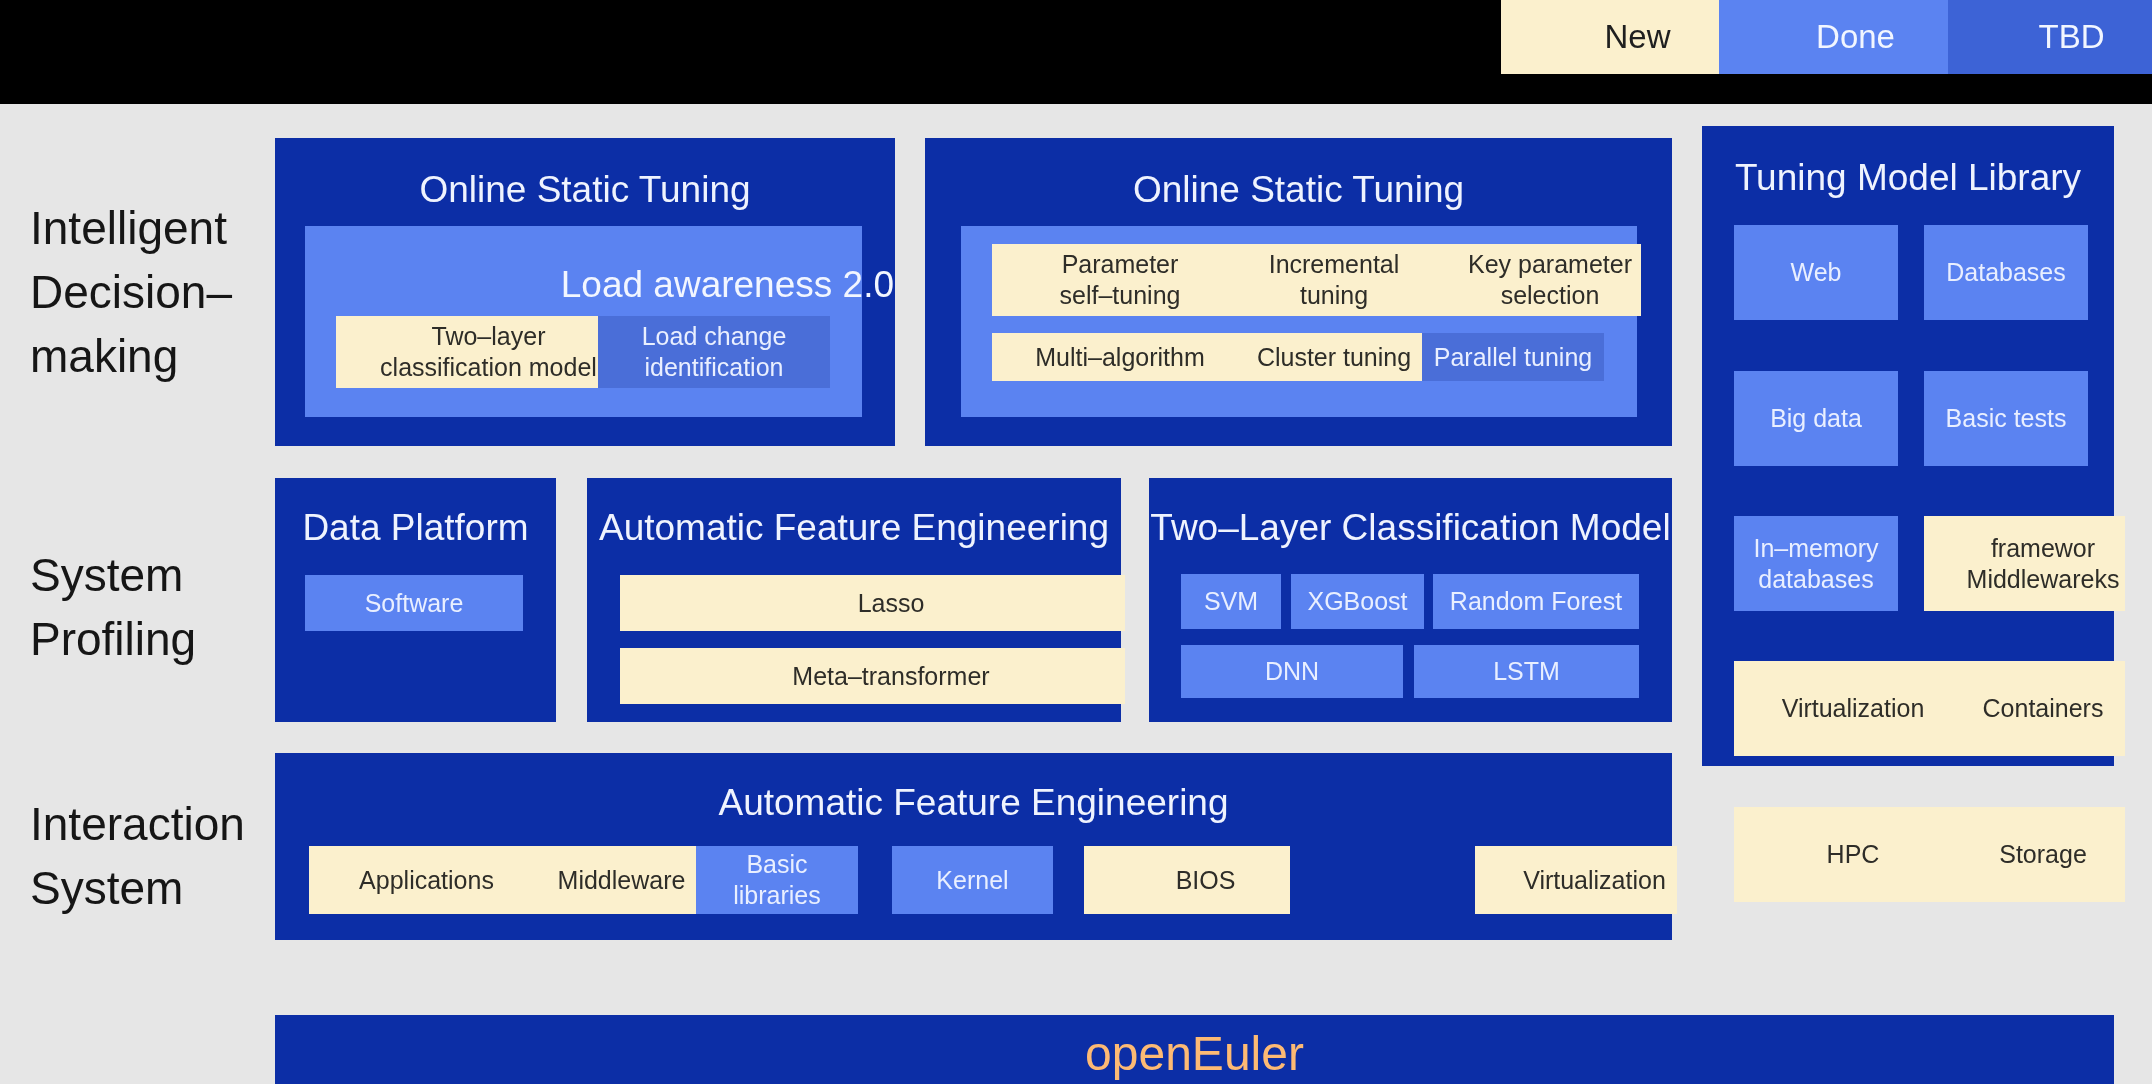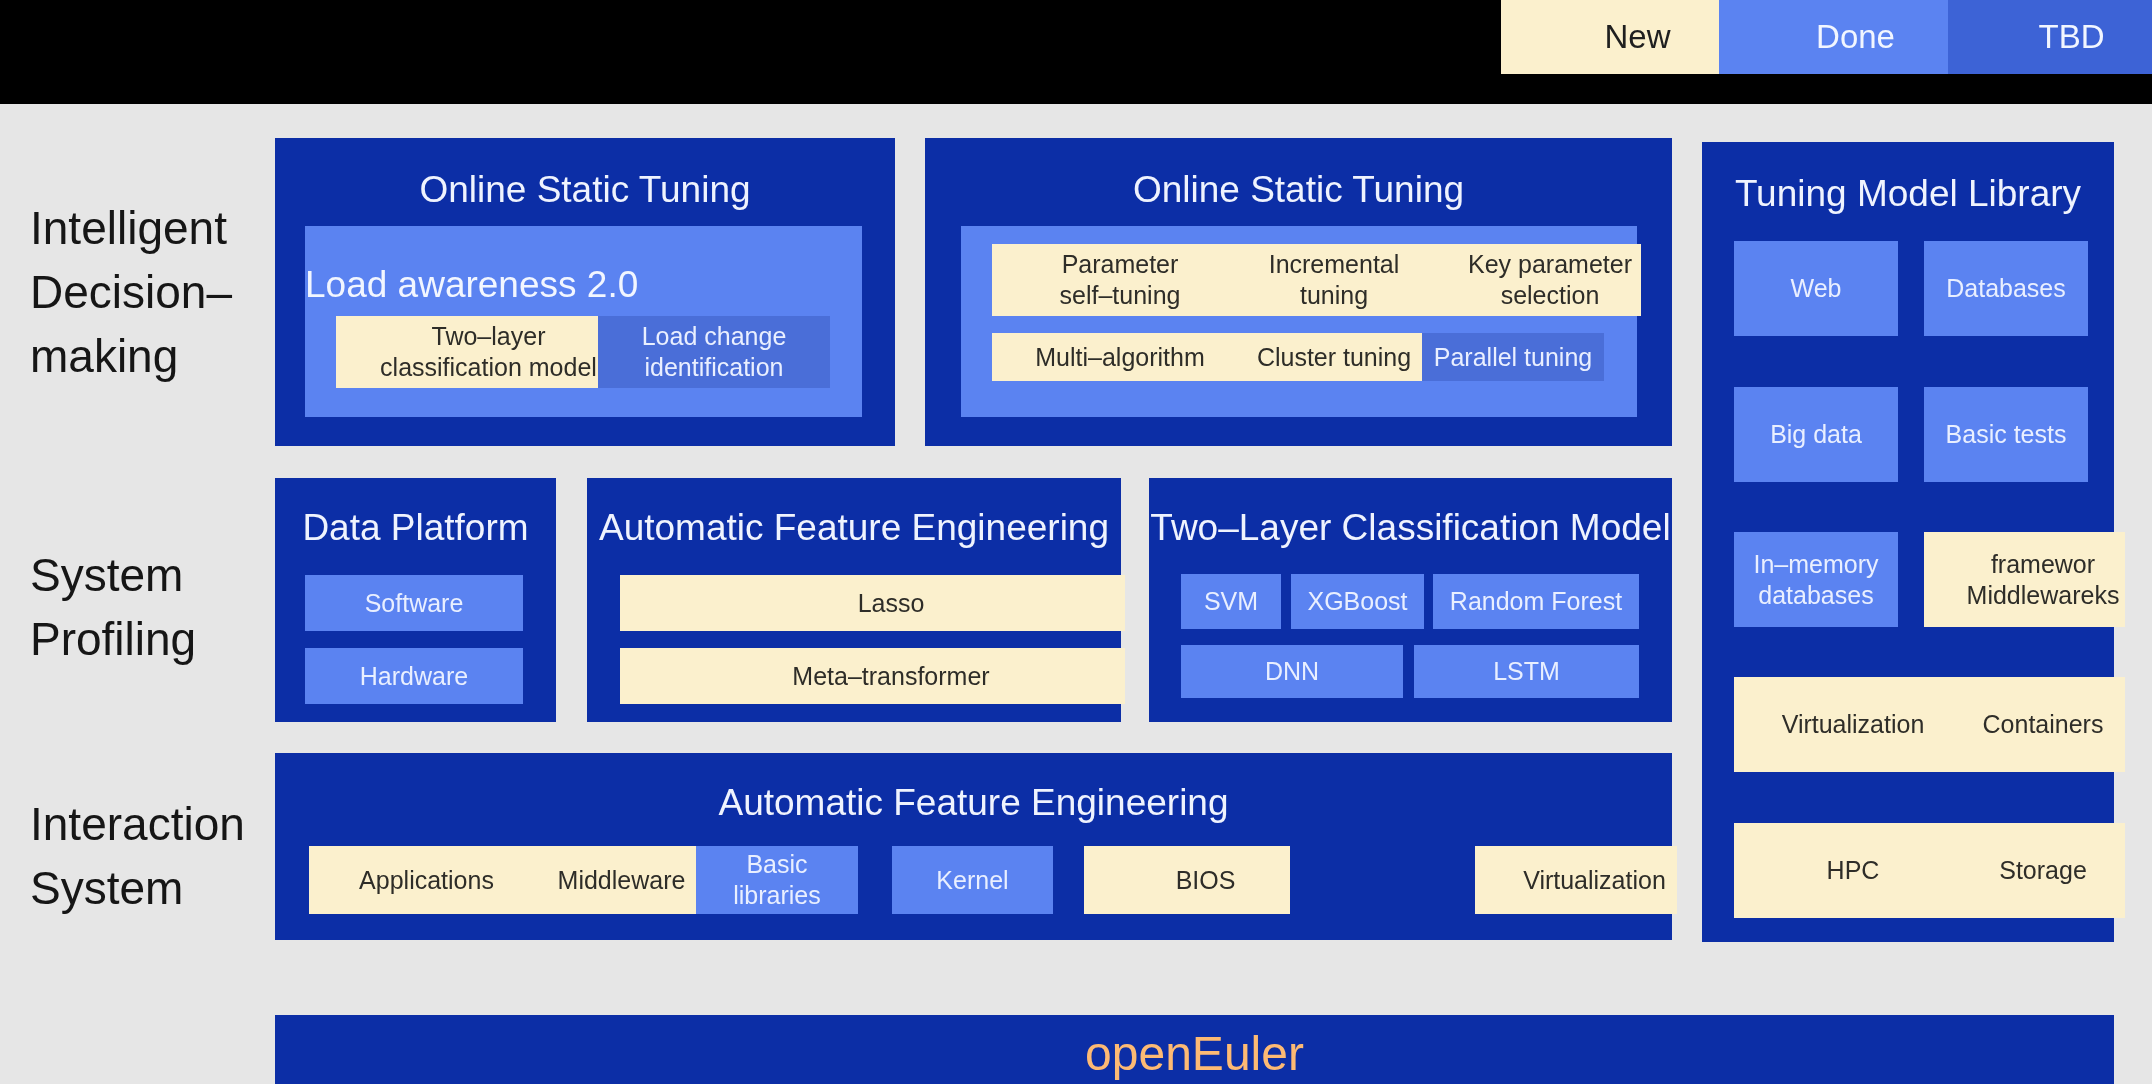--- a/index.html
+++ b/index.html
@@ -28,39 +28,39 @@
   #label-3 { top:792px; }
 
   
   .box { position:absolute; background:#0c2ea6; }
   .box-title {
     text-align:center; font-size:37px; line-height:44px; color:#eff3fe; font-weight:400;
   }
   .panel { position:absolute; background:#5b83f1; }
   .panel-title {
     position:absolute; left:0; top:38px; width:100%;
-    text-align:left; font-size:37px; color:#f2f6ff;
+    text-align:right; font-size:37px; color:#f2f6ff;padding-left:32px;
   }
   .chip {
     position:absolute; display:flex; align-items:center; justify-content:center;
     text-align:center; font-size:25px; line-height:31px; white-space:pre-line;
   }
   .c-new  { background:#fbf0cd; color:#2e2d28;padding-left:37px; }
   .c-blue { background:#5b83f1; color:#e9efff; }
   .c-dk   { background:#4a6ed8; color:#e9efff; }
 
   #ost1 { left:275px; top:138px; width:620px; height:308px; }
   #ost1 .box-title { margin-top:30px; }
   #ost1 .panel { left:30px; top:88px; width:557px; height:191px; }
 
   #ost2 { left:925px; top:138px; width:747px; height:308px; }
   #ost2 .box-title { margin-top:30px; }
   #ost2 .panel { left:36px; top:88px; width:676px; height:191px; }
 
-  #library { left:1702px; top:142px; width:412px; height:800px; }
+  #library { left:1702px; top:126px; width:412px; height:640px; }
   #library .box-title { margin-top:30px; }
 
   #data-platform { left:275px; top:478px; width:281px; height:244px; }
   #data-platform .box-title { margin-top:28px; }
 
   #afe-mid { left:587px; top:478px; width:534px; height:244px; }
   #afe-mid .box-title { margin-top:28px; }
 
   #two-layer { left:1149px; top:478px; width:523px; height:244px; }
   #two-layer .box-title { margin-top:28px; }
@@ -131,21 +131,20 @@
 Middlewareks</div>
     <div class="chip c-new" style="left:32px;top:535px;width:164px;height:95px">Virtualization</div>
     <div class="chip c-new" style="left:222px;top:535px;width:164px;height:95px">Containers</div>
     <div class="chip c-new" style="left:32px;top:681px;width:164px;height:95px">HPC</div>
     <div class="chip c-new" style="left:222px;top:681px;width:164px;height:95px">Storage</div>
   </div>
 
   <div class="box" id="data-platform">
     <div class="box-title">Data Platform</div>
     <div class="chip c-blue" style="left:30px;top:97px;width:218px;height:56px">Software</div>
-    <div class="chip c-blue" style="left:30px;top:170px;width:218px;height:56px">Hardware</div>
   </div>
 
   <div class="box" id="afe-mid">
     <div class="box-title">Automatic Feature Engineering</div>
     <div class="chip c-new" style="left:33px;top:97px;width:468px;height:56px">Lasso</div>
     <div class="chip c-new" style="left:33px;top:170px;width:468px;height:56px">Meta–transformer</div>
   </div>
 
   <div class="box" id="two-layer">
     <div class="box-title">Two–Layer Classification Model</div>

